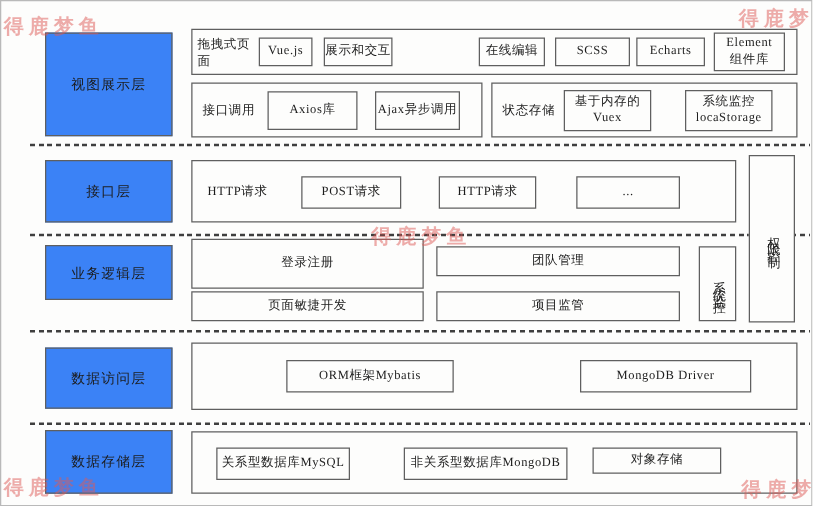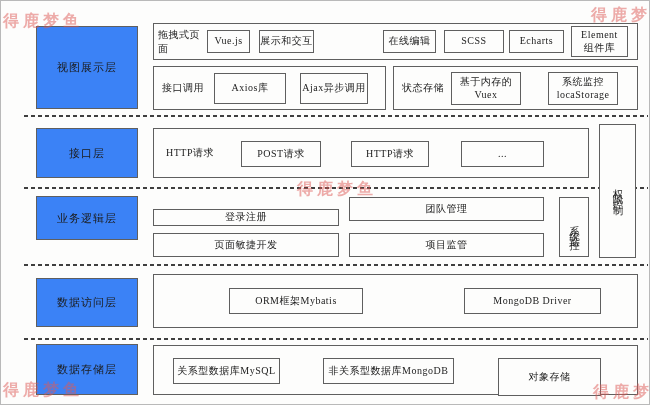--- a/index.html
+++ b/index.html
@@ -143,40 +143,40 @@
 Vuex</div>
   <div class="chip small-font" style="left:547px;top:71px;width:70px;height:33px">系统监控
 locaStorage</div>
 
   <div class="group-box" style="left:152px;top:127px;width:436px;height:50px"></div>
   <div class="row-label" style="left:161px;top:127px;width:56px;height:50px">HTTP请求</div>
   <div class="chip" style="left:240px;top:140px;width:80px;height:26px">POST请求</div>
   <div class="chip" style="left:350px;top:140px;width:78px;height:26px">HTTP请求</div>
   <div class="chip" style="left:460px;top:140px;width:83px;height:26px">...</div>
 
-  <div class="chip" style="left:152px;top:208px;width:186px;height:17px">登录注册</div>
+  <div class="chip" style="left:152px;top:190px;width:186px;height:40px">登录注册</div>
   <div class="chip" style="left:348px;top:196px;width:195px;height:24px">团队管理</div>
   <div class="chip" style="left:152px;top:232px;width:186px;height:24px">页面敏捷开发</div>
   <div class="chip" style="left:348px;top:232px;width:195px;height:24px">项目监管</div>
   <div class="vbox" style="left:558px;top:196px;width:30px;height:60px">
     <span>系统监控</span>
   </div>
 
   <div class="vbox" style="left:598px;top:123px;width:37px;height:134px">
     <span>权限控制</span>
   </div>
 
   <div class="group-box" style="left:152px;top:273px;width:485px;height:54px"></div>
   <div class="chip" style="left:228px;top:287px;width:134px;height:26px">ORM框架Mybatis</div>
   <div class="chip" style="left:463px;top:287px;width:137px;height:26px">MongoDB Driver</div>
 
   <div class="group-box" style="left:152px;top:344px;width:485px;height:50px"></div>
   <div class="chip" style="left:172px;top:357px;width:107px;height:26px">关系型数据库MySQL</div>
   <div class="chip" style="left:322px;top:357px;width:131px;height:26px">非关系型数据库MongoDB</div>
-  <div class="chip" style="left:497px;top:357px;width:103px;height:38px">对象存储</div>
+  <div class="chip" style="left:473px;top:357px;width:103px;height:21px">对象存储</div>
 
   <div class="watermark" style="left:2px;top:10px">得鹿梦鱼</div>
   <div class="watermark" style="left:590px;top:4px">得鹿梦鱼</div>
   <div class="watermark" style="left:296px;top:178px">得鹿梦鱼</div>
   <div class="watermark" style="left:2px;top:379px">得鹿梦鱼</div>
   <div class="watermark" style="left:592px;top:381px">得鹿梦鱼</div>
 
 </div>
 
 </body></html>

